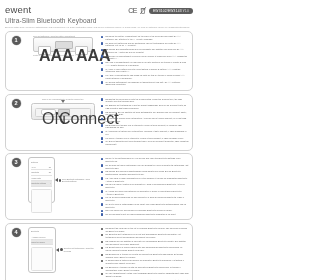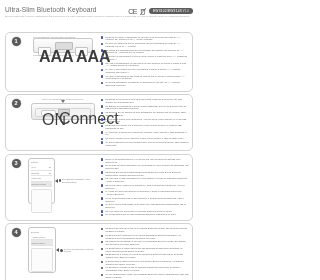--- a/index.html
+++ b/index.html
@@ -91,20 +91,21 @@
   .arrow-l{width:0;height:0;border-top:2px solid transparent;border-bottom:2px solid transparent;border-right:3.5px solid #555;}
   .dot{width:3px;height:3px;border-radius:50%;background:#555;}
   .ptext{font-size:1.8px;color:#7d7d7d;line-height:2.3px;}
 </style>
 </head>
 <body>
 
 <div class="page">
 
   <div class="header">
+    <div class="brand">ewent</div>
     <div class="subtitle">Ultra-Slim Bluetooth Keyboard</div>
     <div class="langline">EN Quick install guide | NL Snelle installatiegids | DE Kurzanleitung | FR Guide d'installation rapide | ES Guia de instalacion rapida | IT Guida rapida | PT Guia de instalacao rapida | SV Snabbinstallationsguide</div>
 
     <div class="head-right">
       <span class="ce">CE</span>
       <span class="wee">
         <svg width="6" height="7" viewBox="0 0 10 12">
           <path d="M2 3 h6 l-.6 8 h-4.8 z" fill="none" stroke="#4a4a4a" stroke-width="1"></path>
           <path d="M1 3 h8" stroke="#4a4a4a" stroke-width="1"></path>
           <path d="M0 12 L10 0" stroke="#4a4a4a" stroke-width="1"></path>

